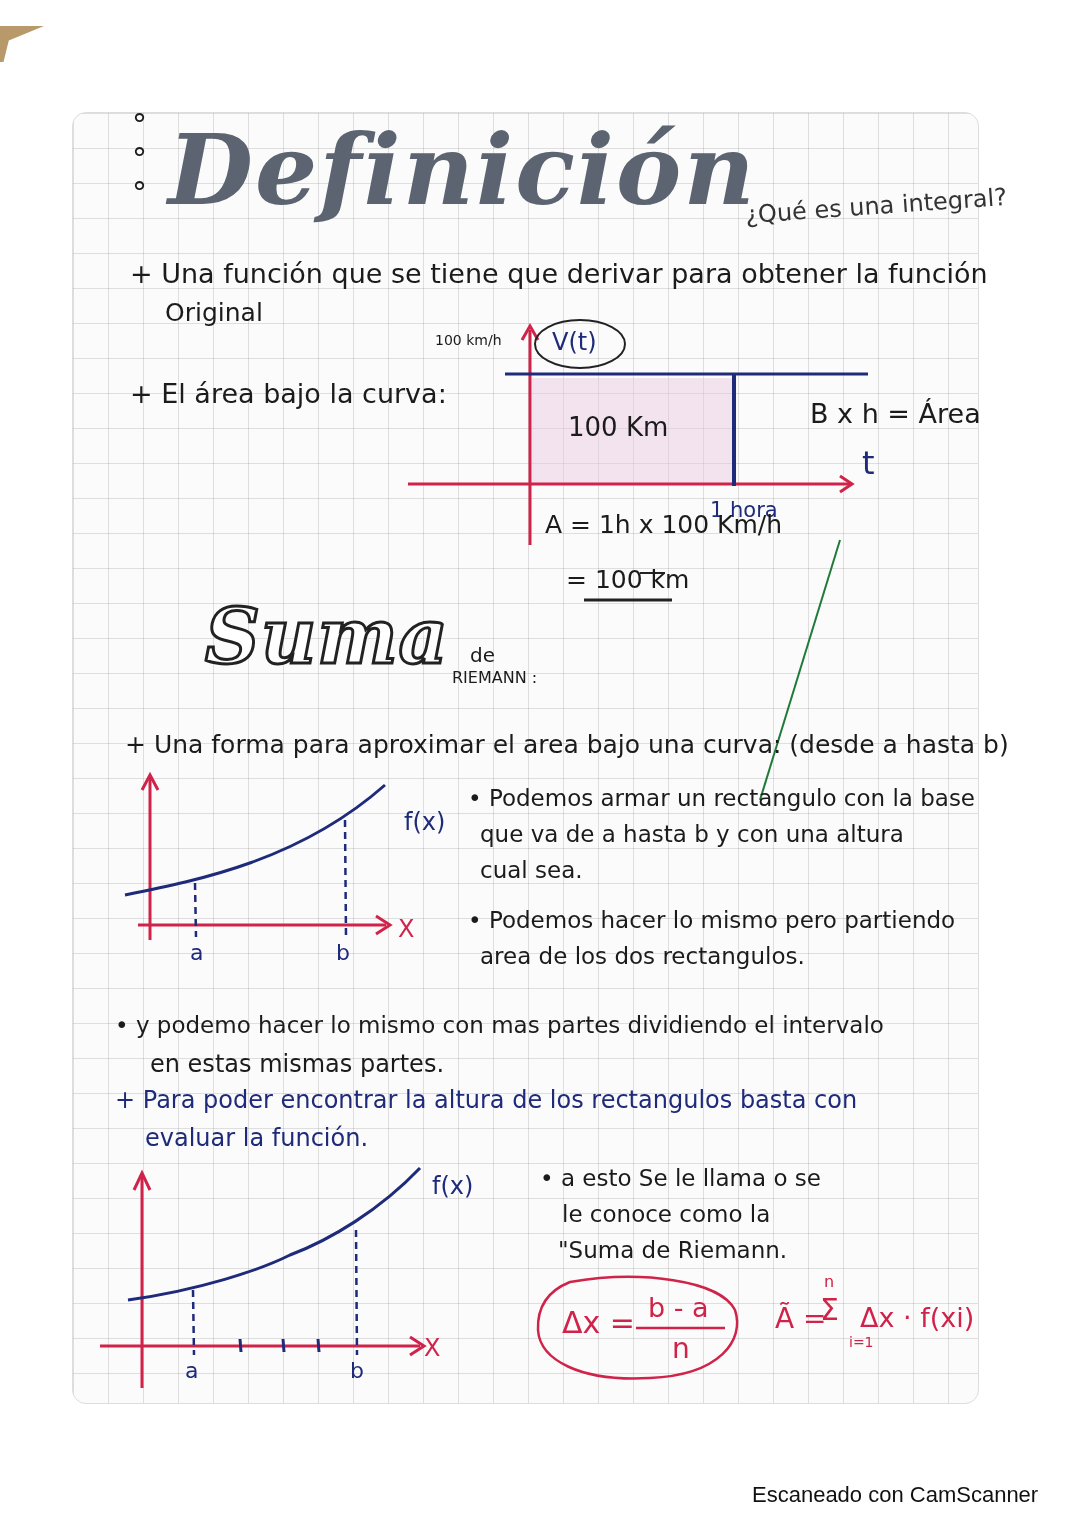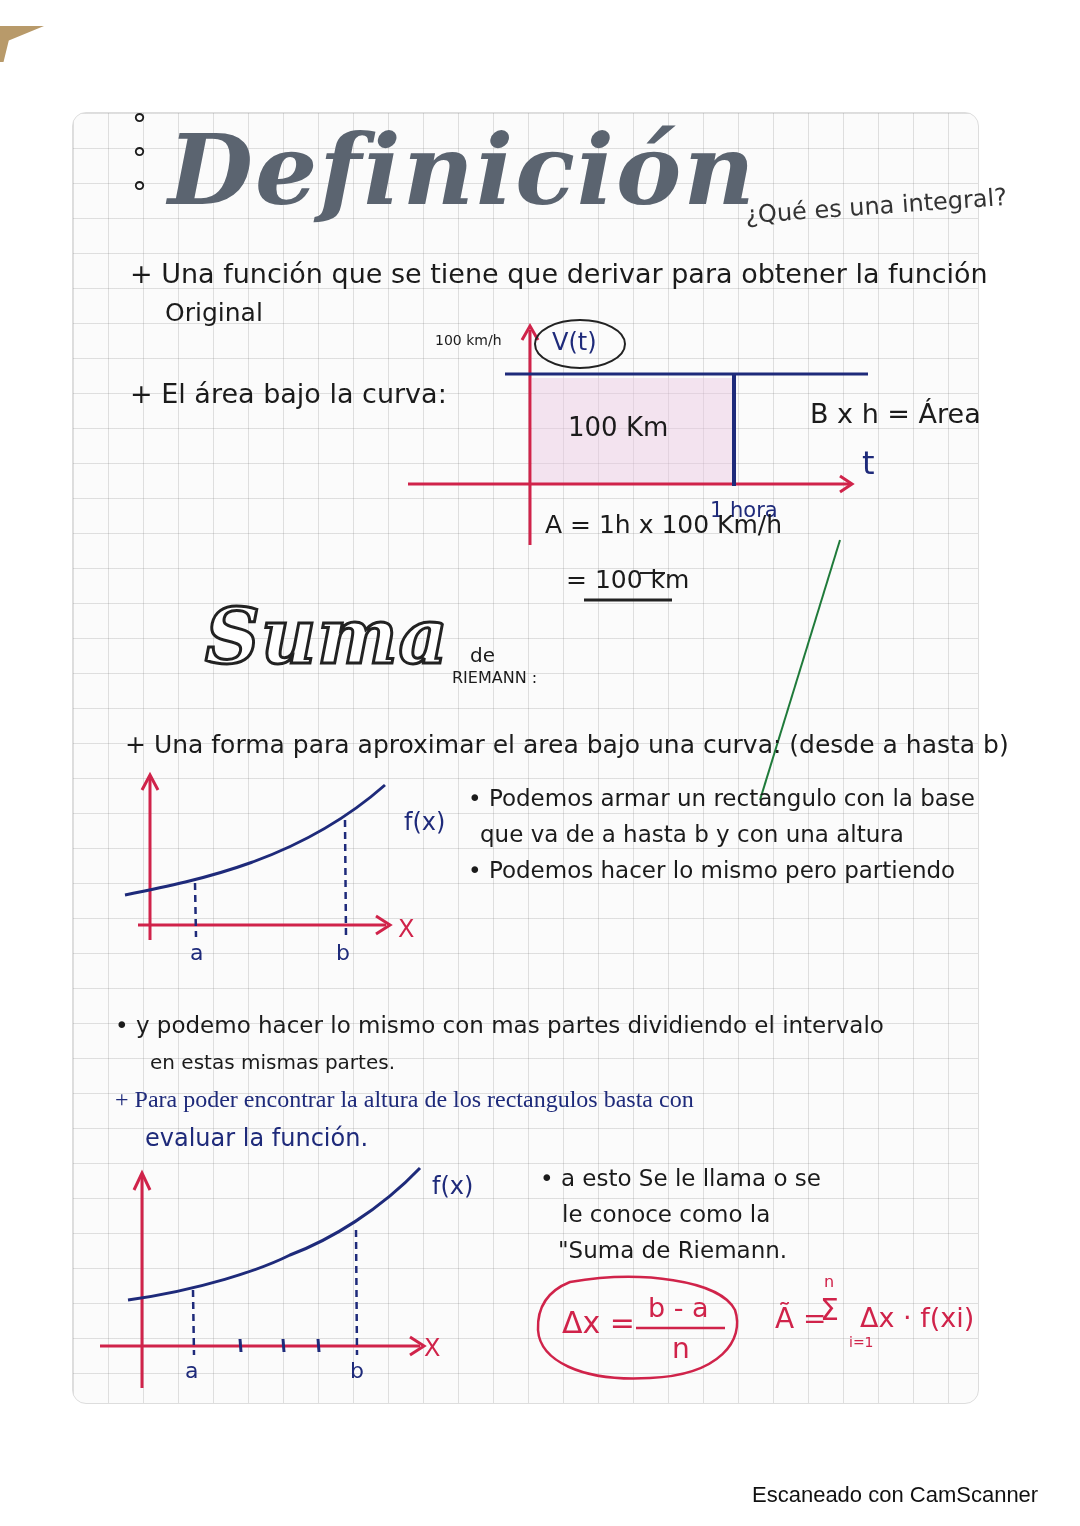--- a/index.html
+++ b/index.html
@@ -73,26 +73,28 @@
   <line x1="345" y1="820" x2="346" y2="937" stroke="#1e2a7a" stroke-width="2.5" stroke-dasharray="7,5"></line>
 </svg>
 <div class="abs hw blue" style="left:404px;top:808px;font-size:24px;">f(x)</div>
 <div class="abs hw pink" style="left:398px;top:915px;font-size:24px;">X</div>
 <div class="abs hw blue" style="left:190px;top:940px;font-size:22px;">a</div>
 <div class="abs hw blue" style="left:336px;top:940px;font-size:22px;">b</div>
 
 <div class="abs hw" style="left:468px;top:780px;font-size:23px;line-height:36px;">
   <div>• Podemos armar un rectangulo con la base</div>
   <div style="padding-left:12px">que va de a hasta b y con una altura</div>
+  <div style="padding-left:12px;margin-bottom:14px">cual sea.</div>
   <div>• Podemos hacer lo mismo pero partiendo</div>
+  <div style="padding-left:12px">area de los dos rectangulos.</div>
 </div>
 
 <div class="abs hw" style="left:115px;top:1012px;font-size:23px;">• y podemo hacer lo mismo con mas partes dividiendo el intervalo</div>
-<div class="abs hw" style="left:150px;top:1050px;font-size:20px;text-align:center;">en estas mismas partes.</div>
-<div class="abs hw blue" style="left:115px;top:1086px;font-size:24px;font-family:Liberation Serif, serif;">+ Para poder encontrar la altura de los rectangulos basta con</div>
+<div class="abs hw" style="left:150px;top:1050px;font-size:24px;text-align:center;">en estas mismas partes.</div>
+<div class="abs hw blue" style="left:115px;top:1086px;font-size:24px;">+ Para poder encontrar la altura de los rectangulos basta con</div>
 <div class="abs hw blue" style="left:145px;top:1124px;font-size:24px;">evaluar la función.</div>
 
 <svg style="left:0;top:0;width:1080px;height:1420px;">
   <line x1="142" y1="1388" x2="142" y2="1175" stroke="#d0234a" stroke-width="3"></line>
   <polyline points="134,1190 142,1173 150,1190" fill="none" stroke="#d0234a" stroke-width="3"></polyline>
   <line x1="100" y1="1346" x2="420" y2="1346" stroke="#d0234a" stroke-width="3"></line>
   <polyline points="410,1337 424,1346 410,1355" fill="none" stroke="#d0234a" stroke-width="3"></polyline>
   <path d="M128,1300 C200,1290 260,1270 290,1255 C330,1240 380,1210 420,1168" fill="none" stroke="#1e2a7a" stroke-width="3"></path>
   <line x1="193" y1="1290" x2="194" y2="1355" stroke="#1e2a7a" stroke-width="2.5" stroke-dasharray="7,5"></line>
   <line x1="356" y1="1230" x2="357" y2="1355" stroke="#1e2a7a" stroke-width="2.5" stroke-dasharray="7,5"></line>

